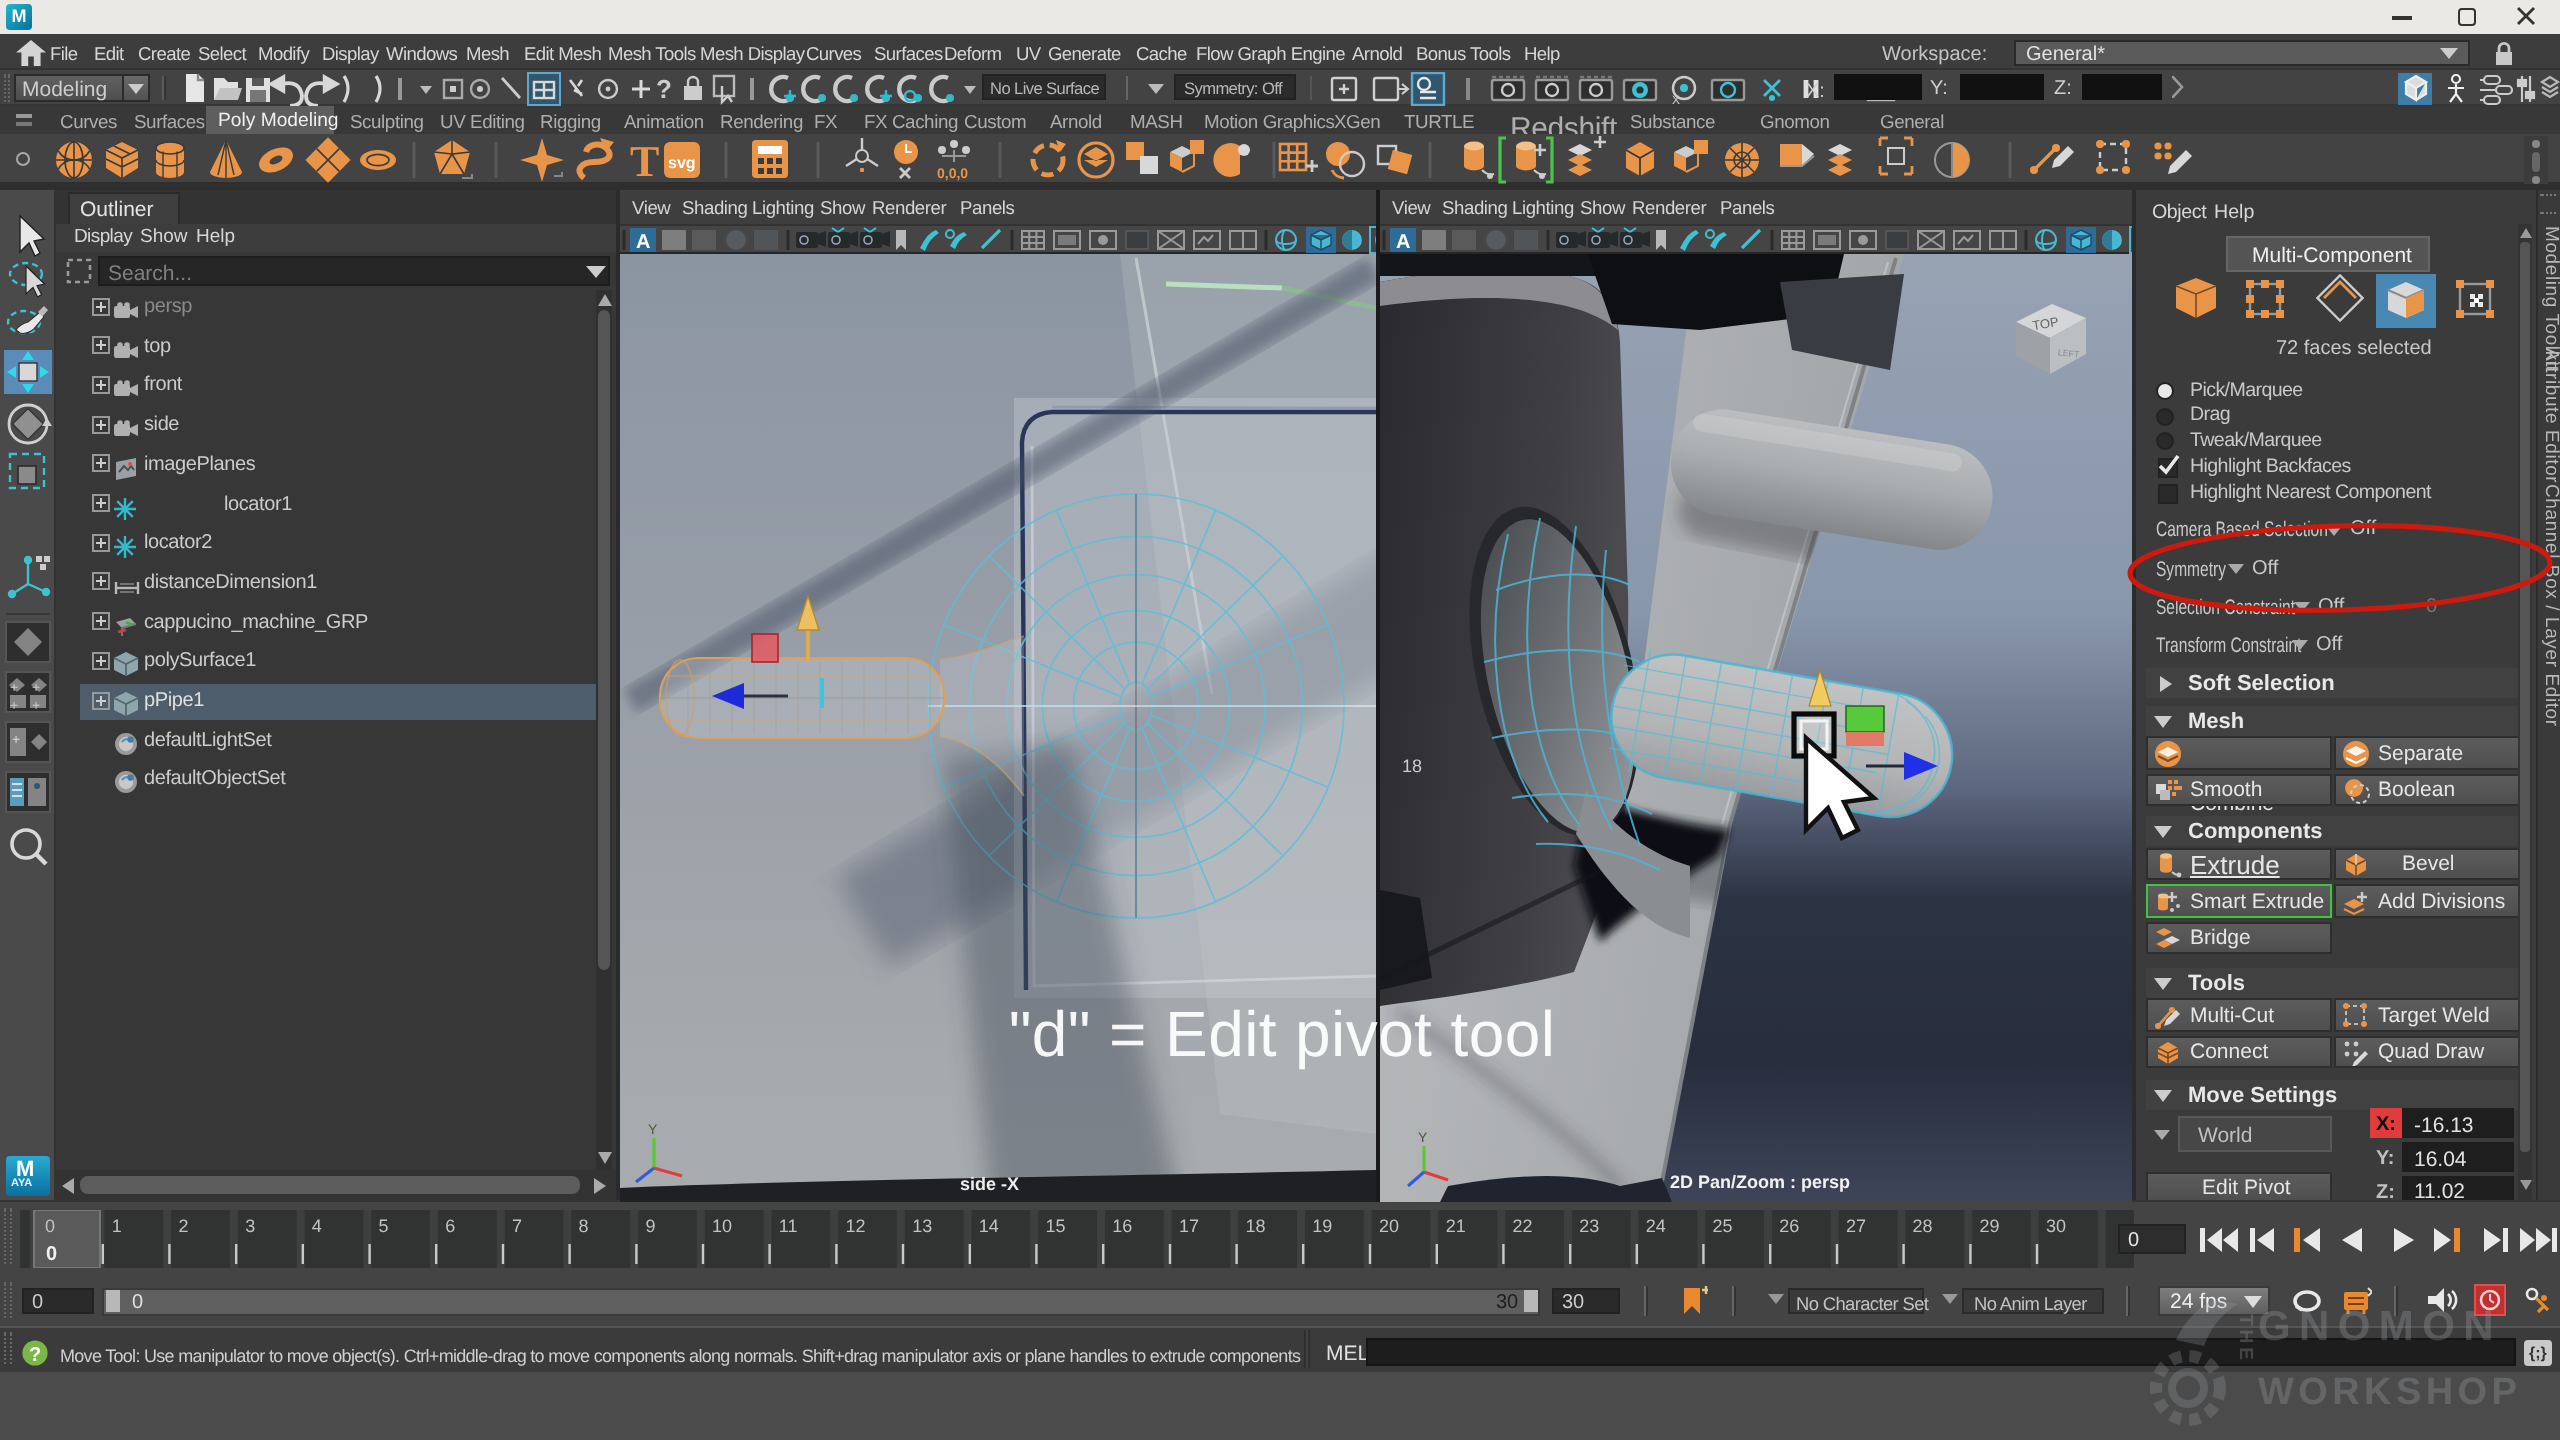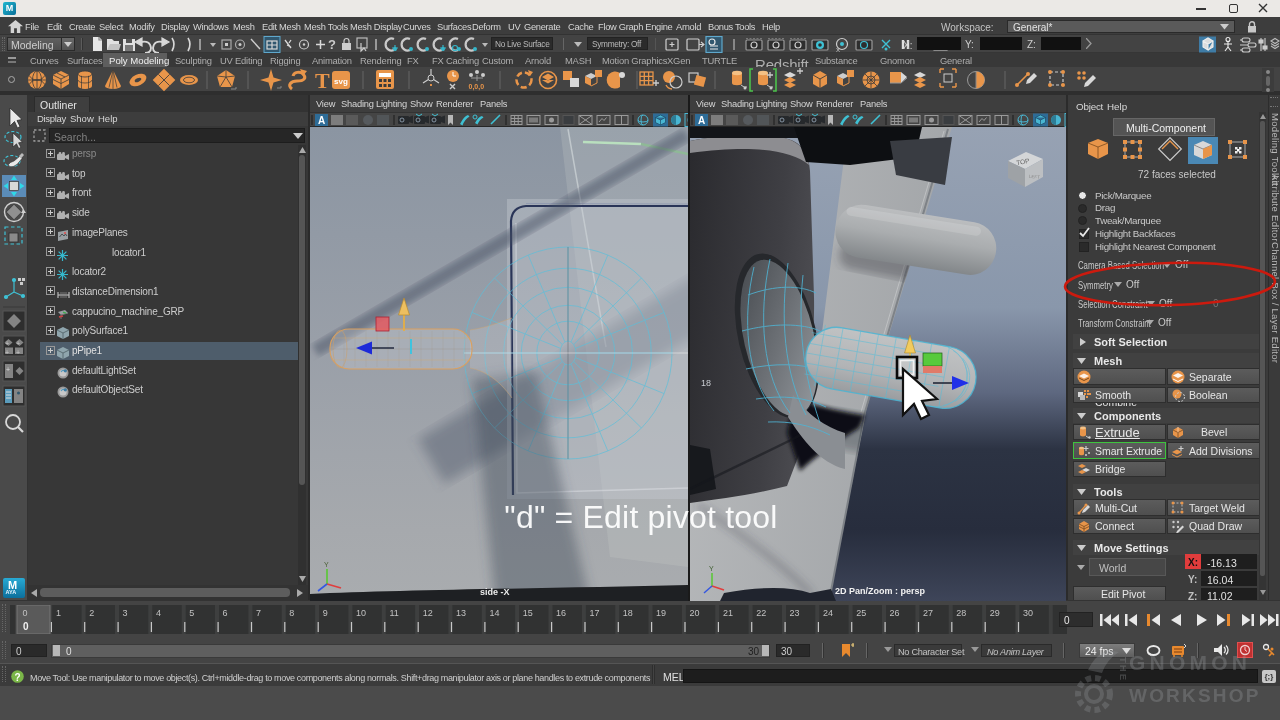--- a/index.html
+++ b/index.html
@@ -1337,21 +1337,21 @@
     <div class="abs" style="left:866px;top:643px;width:2px;height:15px;background:#666;border-right:1px solid #333;"></div>
     <svg class="abs" style="left:884px;top:647px" width="8" height="5">
       <path d="M0 0 L8 0 L4 5 Z" fill="#999"></path>
     </svg>
     <div class="abs" style="left:894px;top:644px;width:68px;height:13px;background:#3a3a3a;border:1px solid #2a2a2a;"></div>
     <div class="txt" style="left:898px;top:646.5px;font-size:9.2px;color:#c2c2c2;font-weight:400;letter-spacing:-0.3px;">No Character Set</div>
     <svg class="abs" style="left:971px;top:647px" width="8" height="5">
       <path d="M0 0 L8 0 L4 5 Z" fill="#999"></path>
     </svg>
     <div class="abs" style="left:981px;top:644px;width:71px;height:13px;background:#3a3a3a;border:1px solid #2a2a2a;"></div>
-    <div class="txt" style="left:987px;top:646.5px;font-size:9.2px;color:#c2c2c2;font-weight:400;letter-spacing:-0.3px;font-style:italic;">No Anim Layer</div>
+    <div class="txt" style="left:987px;top:646.5px;font-size:9.2px;color:#c2c2c2;font-weight:400;letter-spacing:-0.3px;">No Anim Layer</div>
     <div class="abs" style="left:1063px;top:643px;width:2px;height:15px;background:#666;border-right:1px solid #333;"></div>
     <div class="abs" style="left:1079px;top:643px;width:56px;height:15px;background:linear-gradient(#7e7e7e,#5e5e5e);border:1px solid #3a3a3a;"></div>
     <div class="txt" style="left:1085px;top:645px;font-size:10.5px;color:#f0f0f0;font-weight:400;">24 fps</div>
     <svg class="abs" style="left:1122px;top:648px" width="9" height="6">
       <path d="M0 0 L9 0 L4.5 6 Z" fill="#ddd"></path>
     </svg>
     <svg class="abs" style="left:1146px;top:644px" width="15" height="13">
       <ellipse cx="7.5" cy="6.5" rx="6" ry="4.5" fill="none" stroke="#e8e8e8" stroke-width="1.8"></ellipse>
       <path d="M2 9 l3 2" stroke="#e8e8e8" stroke-width="1.8"></path>
     </svg>

